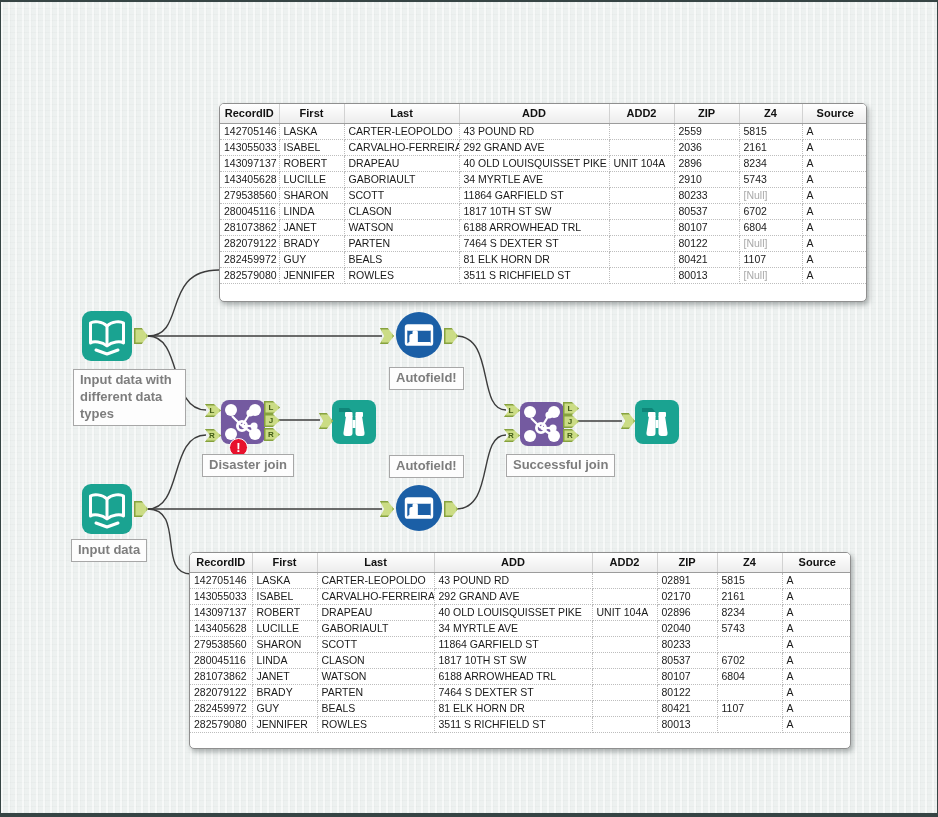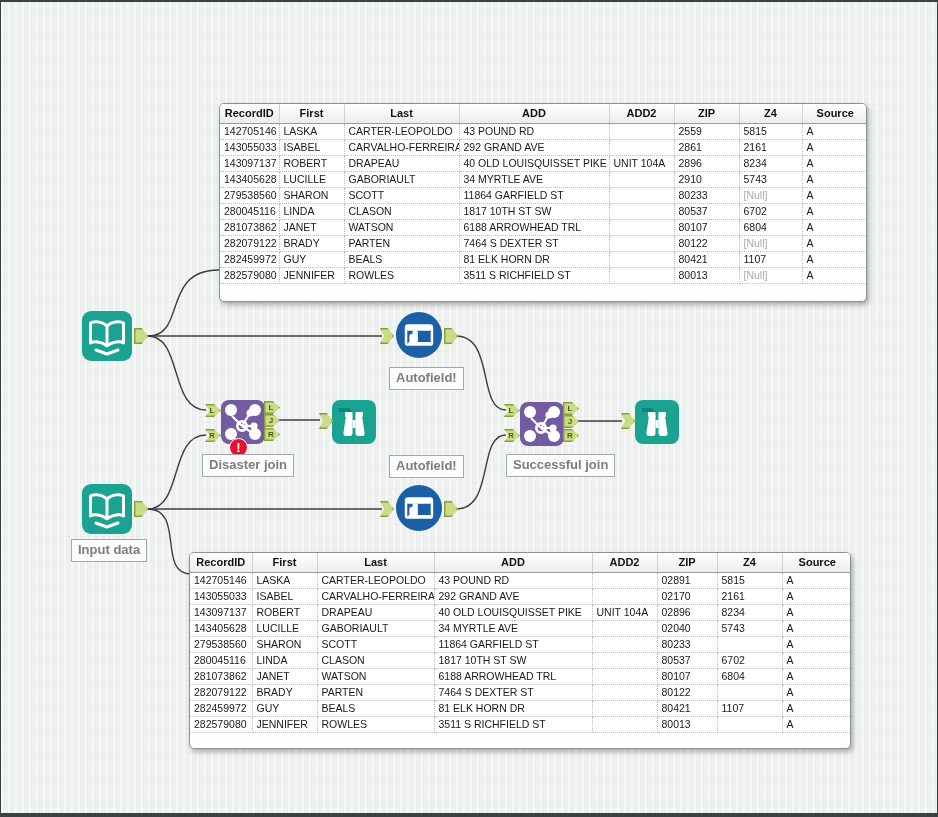--- a/index.html
+++ b/index.html
@@ -95,20 +95,21 @@
   <div class="tool" style="left:80px; top:308px;">
     <svg width="52" height="52" viewBox="0 0 52 52">
       <rect x="1" y="1" width="50" height="50" rx="9" fill="#1aa391"></rect>
       <path d="M26 16 C21 11 12.5 11 9.5 13 L9.5 33 C12.5 31 21 31.5 26 36 C31 31.5 39.5 31 42.5 33 L42.5 13 C39.5 11 31 11 26 16 Z" fill="none" stroke="#fff" stroke-width="3" stroke-linejoin="round"></path>
       <path d="M26 16 L26 36" stroke="#fff" stroke-width="3"></path>
       <path d="M15 40 L26 44 L37 40" fill="none" stroke="#fff" stroke-width="3" stroke-linecap="round" stroke-linejoin="round"></path>
     </svg>
   </div>
   <div class="anchor plain" style="left:133px; top:326px;"></div>
 
+  <div class="note" style="left:72px; top:367px; width:113px;">Input data with different data types</div>
 
   <div class="tool" style="left:394px; top:309px;">
     <svg width="48" height="48" viewBox="0 0 50 50">
       <circle cx="25" cy="25" r="24" fill="#1b5fa6"></circle>
       <rect x="11.5" y="15" width="27" height="20" rx="2" fill="none" stroke="#fff" stroke-width="2.6"></rect>
       <rect x="11.5" y="14.5" width="27" height="6" rx="2" fill="#fff"></rect>
       <path d="M15 33.5 V26 a2 2 0 0 1 2-2 h1.2 v-2 a2 2 0 0 1 2-2 h1.6 a2 2 0 0 1 2 2 v11.5 z" fill="#fff"></path>
       <path d="M14 33.5 h23" stroke="#fff" stroke-width="2.4"></path>
     </svg>
   </div>
@@ -271,21 +272,21 @@
             <td>2559</td>
             <td>5815</td>
             <td>A</td>
           </tr>
           <tr>
             <td>143055033</td>
             <td>ISABEL</td>
             <td>CARVALHO-FERREIRA</td>
             <td>292 GRAND AVE</td>
             <td></td>
-            <td>2861</td>
+            <td>2036</td>
             <td>2161</td>
             <td>A</td>
           </tr>
           <tr>
             <td>143097137</td>
             <td>ROBERT</td>
             <td>DRAPEAU</td>
             <td>40 OLD LOUISQUISSET PIKE</td>
             <td>UNIT 104A</td>
             <td>2896</td>

